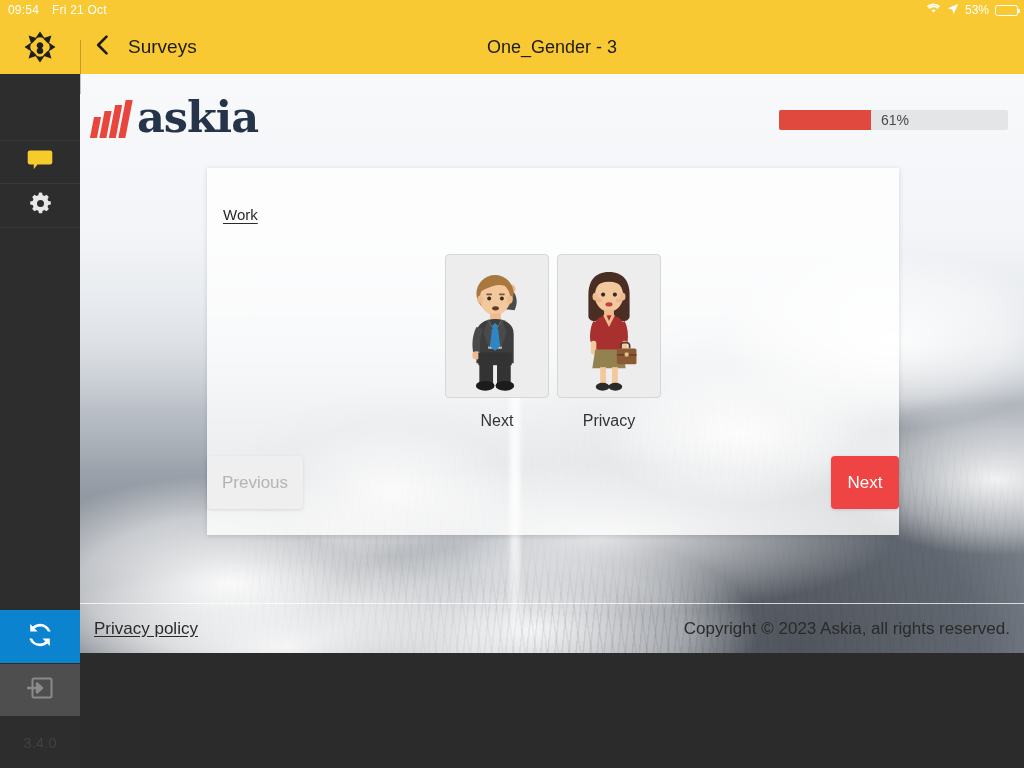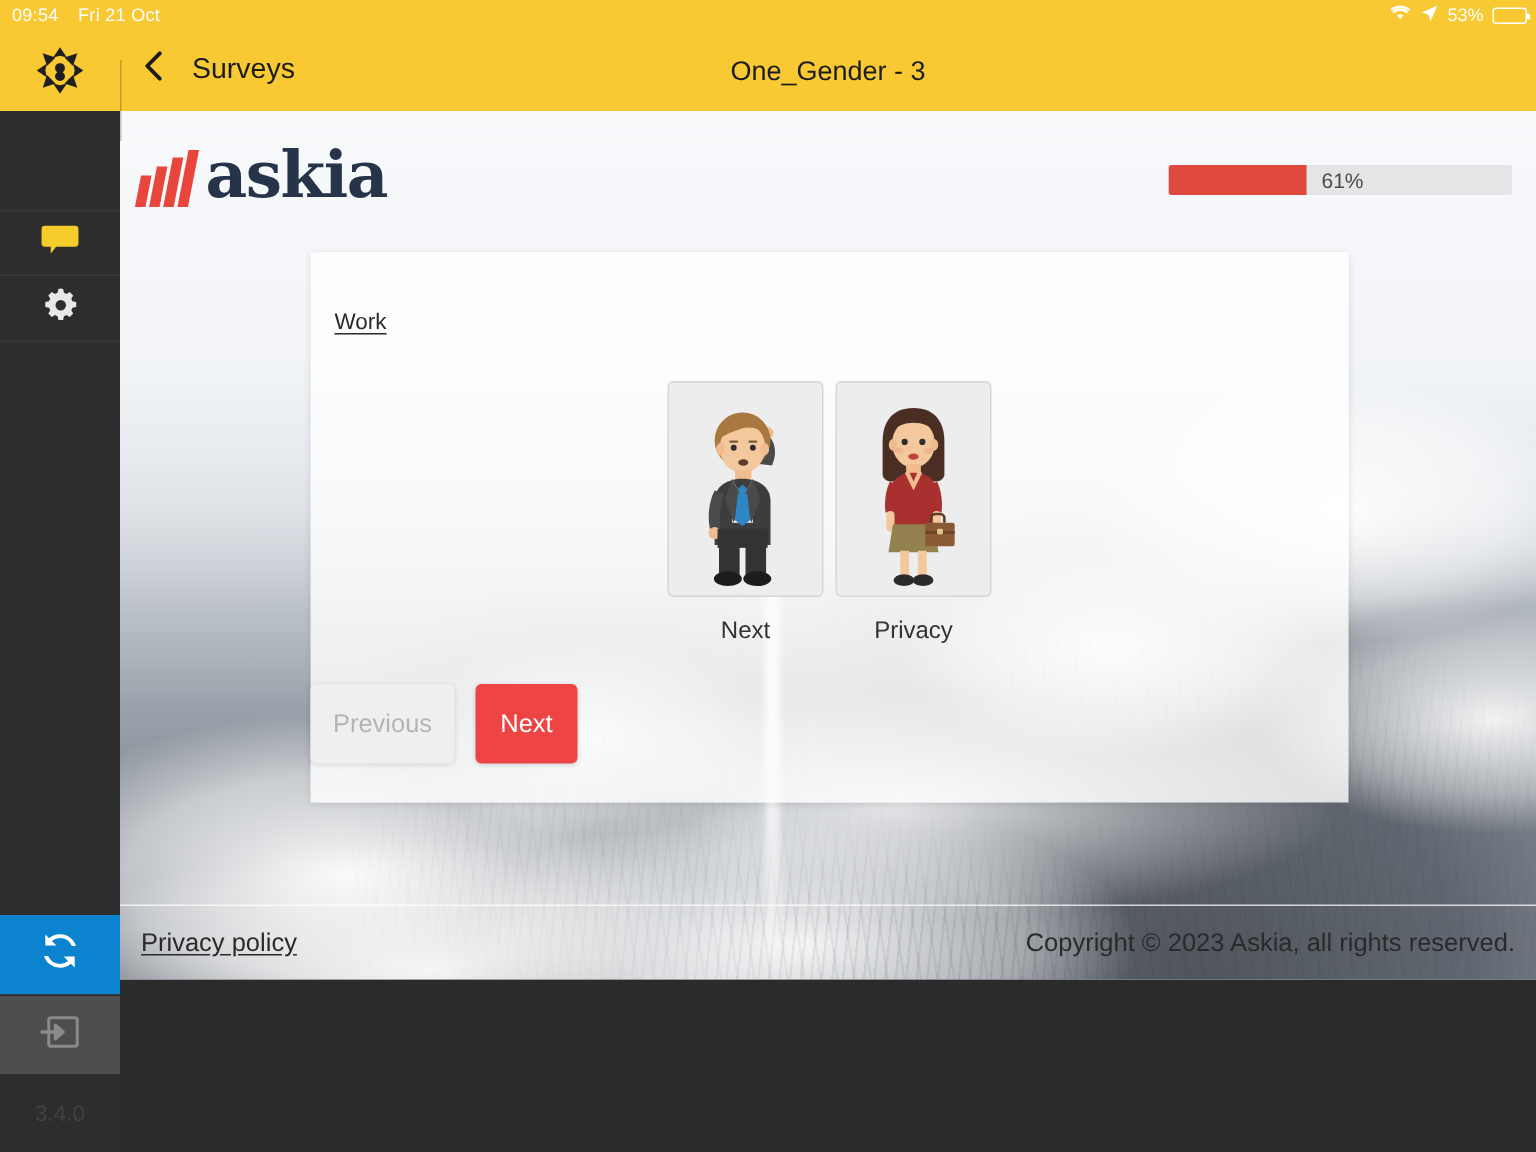--- a/index.html
+++ b/index.html
@@ -187,21 +187,21 @@
     background: #ededed; border: 1px solid #d6d6d6; border-radius: 4px;
     display: flex; align-items: flex-end; justify-content: center;
     overflow: hidden;
   }
   .option-label {
     margin-top: 14px; text-align: center;
     font-size: 16px; color: #333333;
   }
   .nav-buttons {
     position: absolute; left: 0; top: 288px; width: 692px;
-    display: flex; justify-content: flex-start; gap: 14px;
+    display: flex; justify-content: space-between; gap: 14px;
   }
   .btn {
     border: none; border-radius: 4px; cursor: pointer;
     font-family: "Liberation Sans", sans-serif; font-size: 17px;
   }
   .btn-prev {
     width: 96px; height: 53px; background: #efefef; color: #b4b4b4;
     box-shadow: 0 1px 3px rgba(80,85,92,.16);
   }
   .btn-next {

